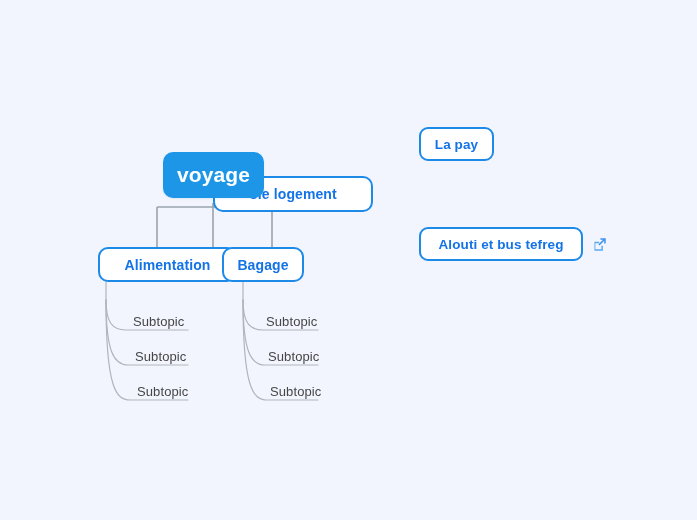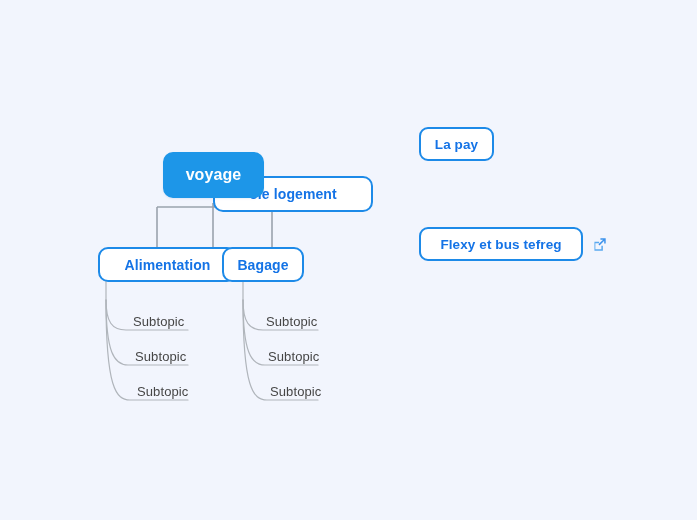--- a/index.html
+++ b/index.html
@@ -34,21 +34,21 @@
     justify-content: center;
     border-radius: 10px;
     font-weight: bold;
     white-space: nowrap;
     letter-spacing: 0.1px;
   }
   .node-root {
     background: #1d96e8;
     color: #ffffff;
     border: 2px solid #1d96e8;
-    font-size: 16px;
+    font-size: 21px;
     z-index: 30;
     box-shadow: 0 1px 2px rgba(30,110,190,0.10);
   }
   .node-branch {
     background: #ffffff;
     color: #1473e6;
     border: 2px solid #1d8ae8;
     font-size: 14px;
     z-index: 20;
   }
@@ -151,21 +151,21 @@
   <div class="subtopic" style="left:270px; top:384px;">
     <span>Subtopic</span>
   </div>
 
   <div class="node node-float" style="left:419px; top:127px; width:75px; height:34px;">
     <span>La pay</span>
   </div>
 
 
   <div class="node node-float" style="left:419px; top:227px; width:164px; height:34px;">
-    <span>Flexy et bus tefreg</span>
+    <span>Alouti et bus tefreg</span>
   </div>
 
   <div class="ext-link" style="left:591px; top:236px;">
     <svg width="15" height="15" viewBox="0 0 16 16" aria-hidden="true">
       <path d="M2.6 5.0 h5.0 v1.6 h-4.0 v6.4 h6.4 v-3.6 h1.6 v5.2 h-9.0 z" fill="#5aa9f0"></path>
       <path d="M9.0 1.4 h5.6 v5.6 h-1.6 v-3.0 l-5.0 5.0 l-1.15 -1.15 l5.0 -5.0 h-2.85 z" fill="#3d93ec"></path>
     </svg>
   </div>
 
 </div>

